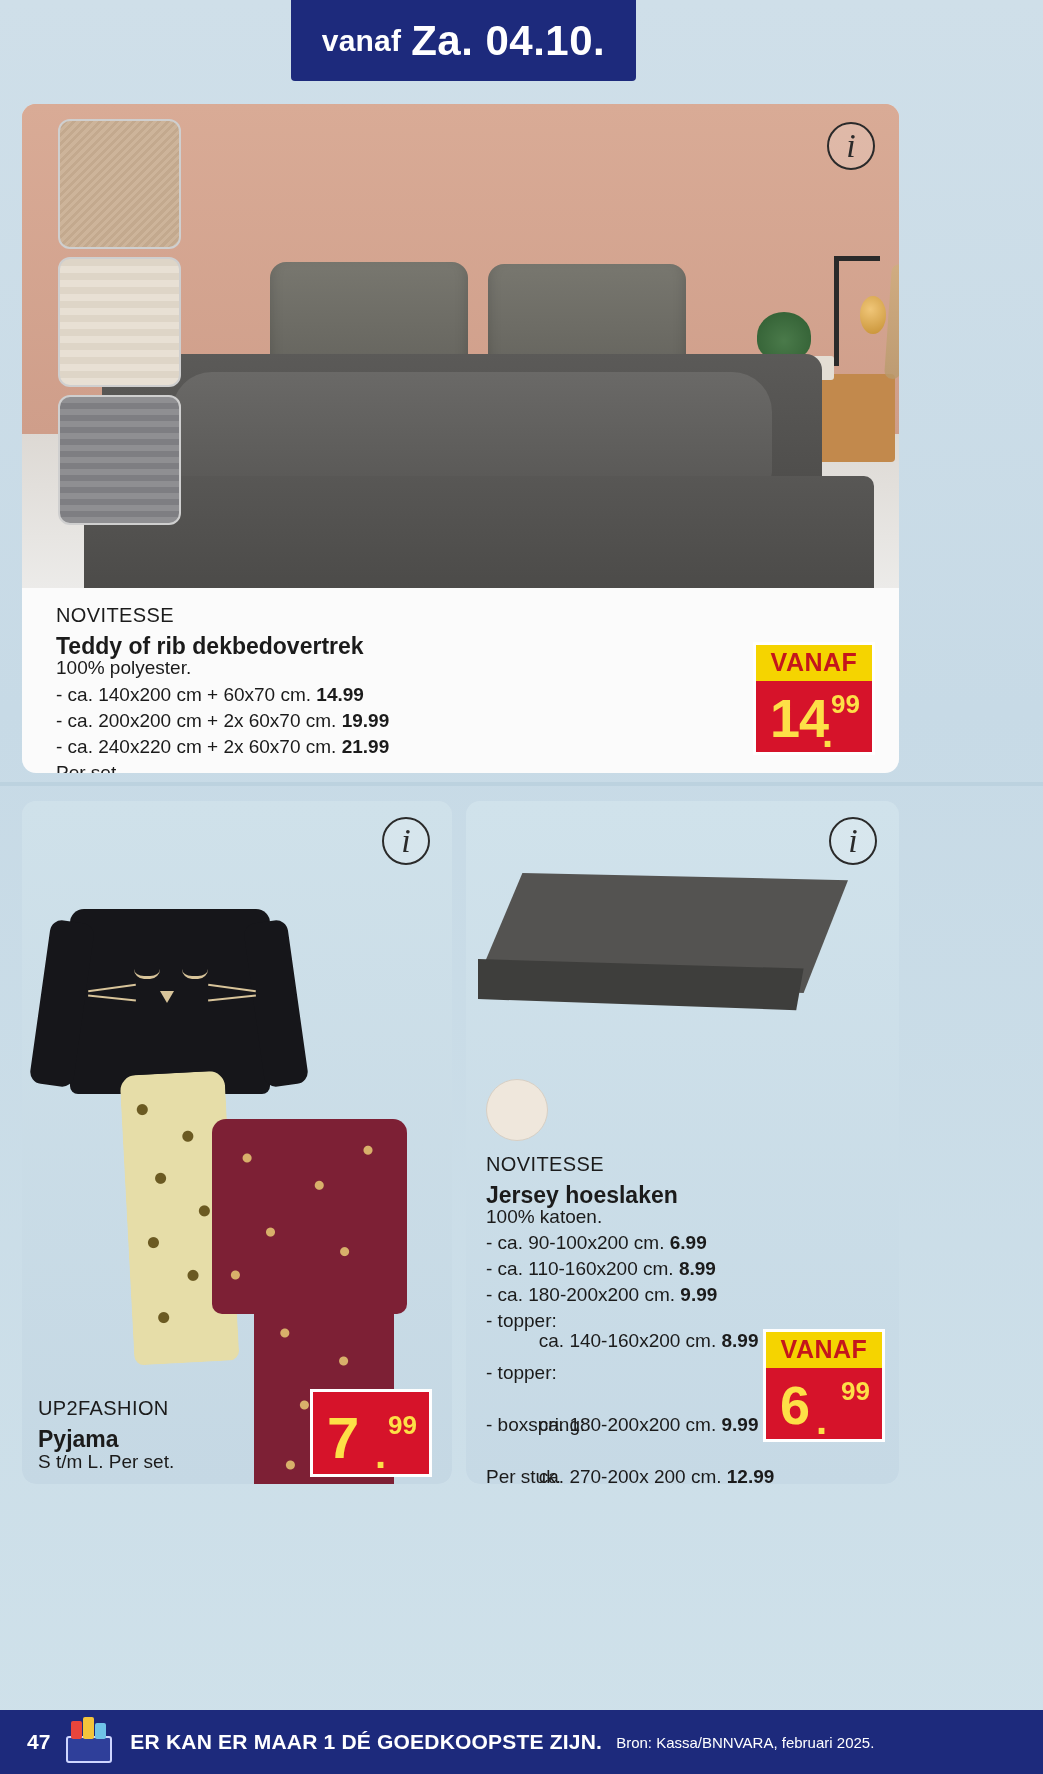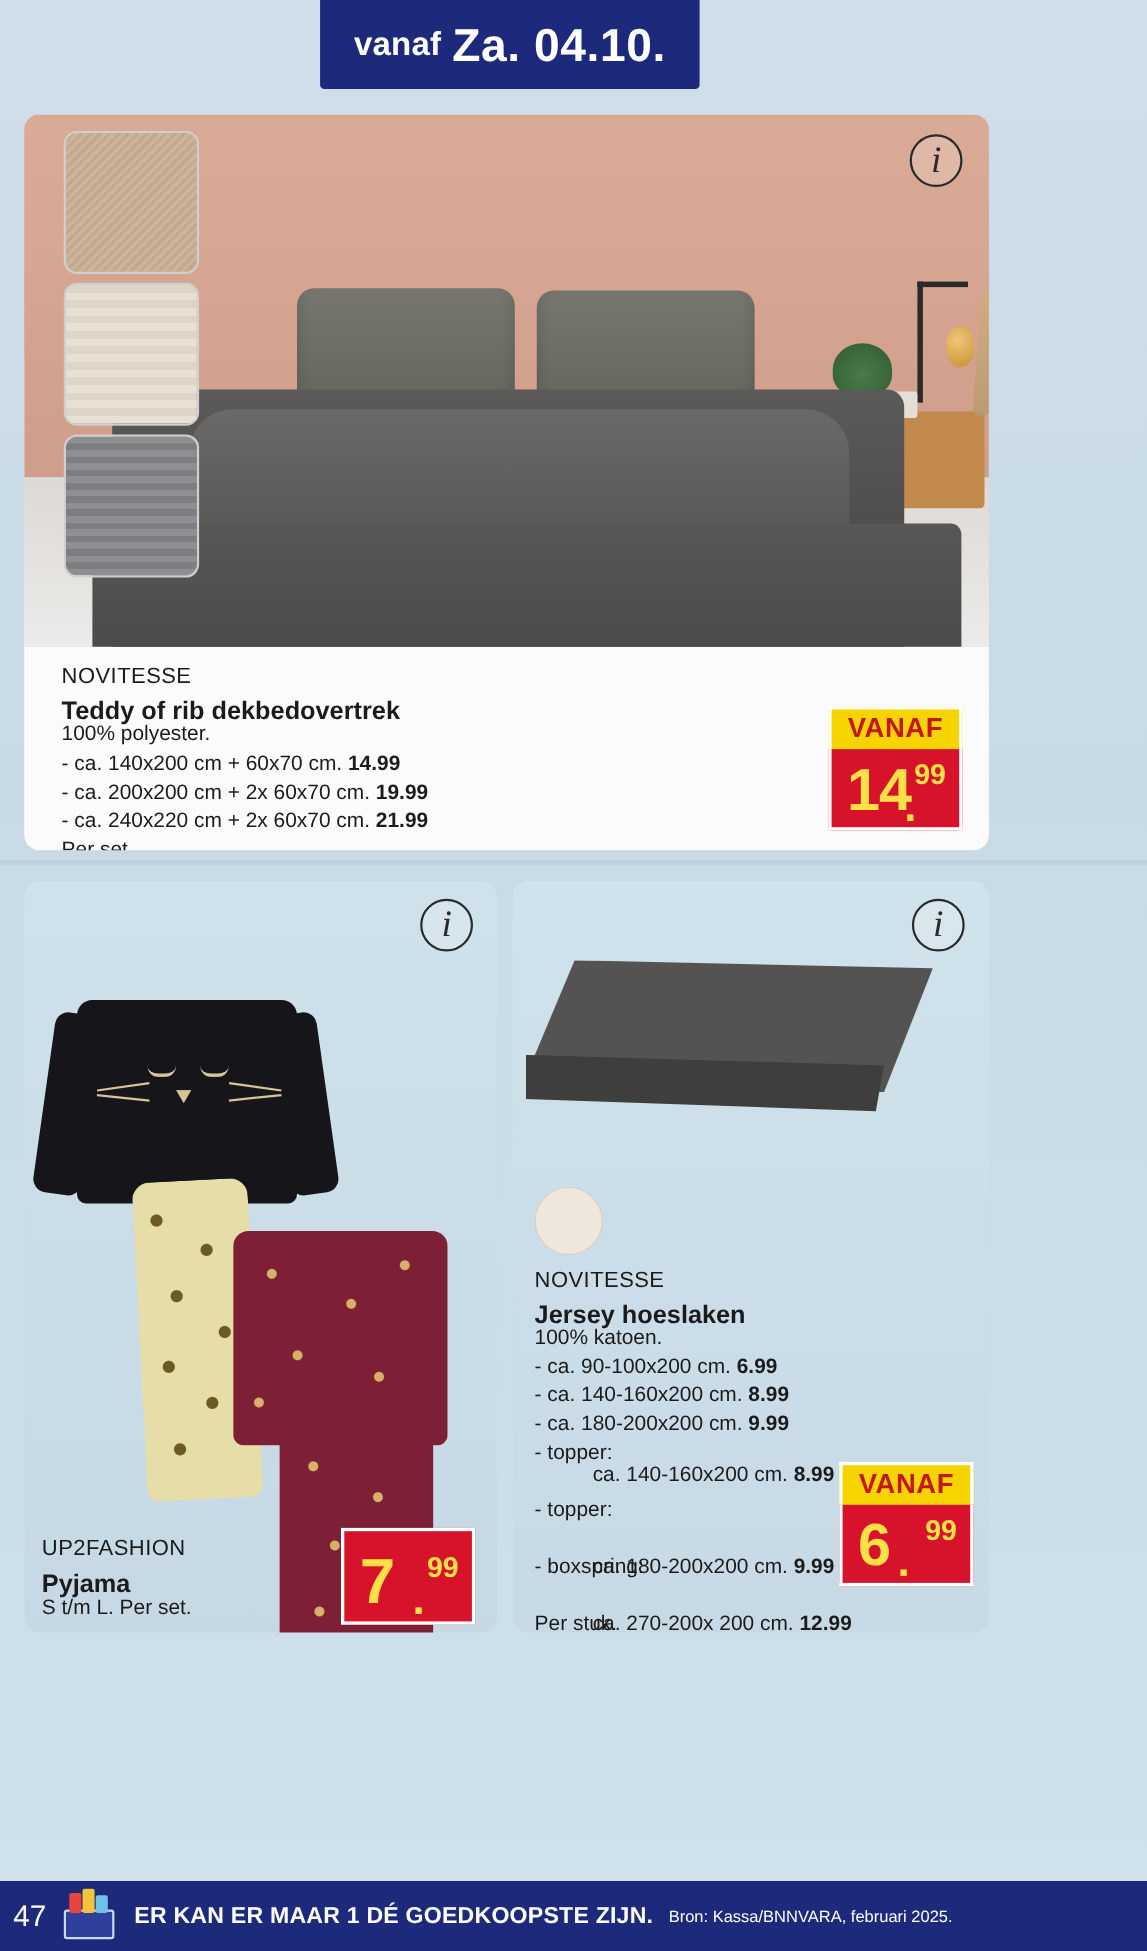--- a/index.html
+++ b/index.html
@@ -213,21 +213,21 @@
   .color-dot {
     position:absolute; left:20px; top:278px; width:62px; height:62px;
     border-radius:50%; background:#efe7dc; border:1px solid #d7cfc4;
   }
 
   
   .footer {
     position:absolute; left:0; bottom:0; width:1043px; height:64px;
     background:#1d2a7c; color:#fff; display:flex; align-items:center;
   }
-  .footer .pagenum { font-size:27px; font-weight:normal; margin-left:12px; }
+  .footer .pagenum { font-size:21px; font-weight:bold; margin-left:27px; }
   .basket { width:46px; height:42px; margin-left:16px; position:relative; }
   .basket .b-body { position:absolute; left:0; bottom:0; width:46px; height:27px; background:#2f3f9a; border:2px solid #cfd6ff; border-radius:3px; }
   .basket .b-item { position:absolute; bottom:24px; width:11px; border-radius:2px; }
   .footer .slogan { font-size:21px; font-weight:bold; margin-left:18px; letter-spacing:.2px; }
   .footer .src { font-size:15px; margin-left:14px; }
 
   .sep-line { position:absolute; left:0; width:1043px; height:4px; background:#bcd2df; }
 </style>
 </head>
 <body>
@@ -344,21 +344,21 @@
       <div class="info-badge" id="info-hl">i</div>
 
       <div class="txt brand" style="left:20px; top:352px;">NOVITESSE</div>
       <div class="txt pname" style="left:20px; top:374px;">Jersey hoeslaken</div>
       <div class="txt pline" style="left:20px; top:403px;">100% katoen.</div>
 
       <div class="txt pline" style="left:20px; top:429px;">
         <span>- ca. 90-100x200 cm. </span><b>6.99</b>
       </div>
       <div class="txt pline" style="left:20px; top:455px;">
-        <span>- ca. 140-160x200 cm. </span><b>8.99</b>
+        <span>- ca. 110-160x200 cm. </span><b>8.99</b>
       </div>
       <div class="txt pline" style="left:20px; top:481px;">
         <span>- ca. 180-200x200 cm. </span><b>9.99</b>
       </div>
       <div class="txt pline" style="left:20px; top:507px;">
         <span>- topper:</span>
       </div>
       <div class="txt pline" style="left:20px; top:501px; white-space:pre;">
         <span>  ca. 140-160x200 cm. </span><b>8.99</b>
       </div>

